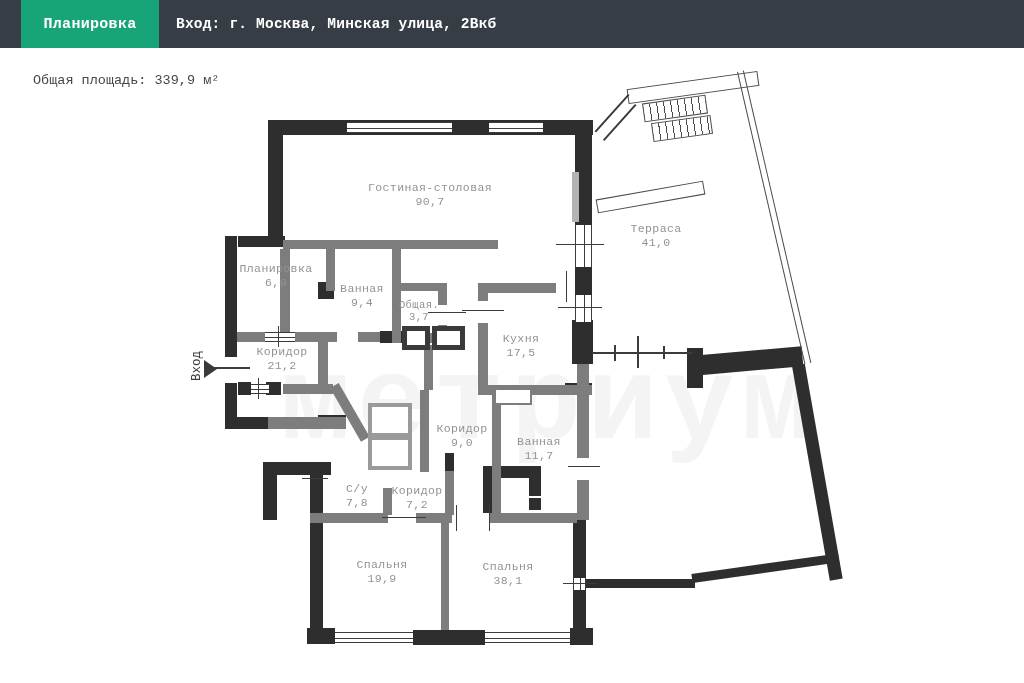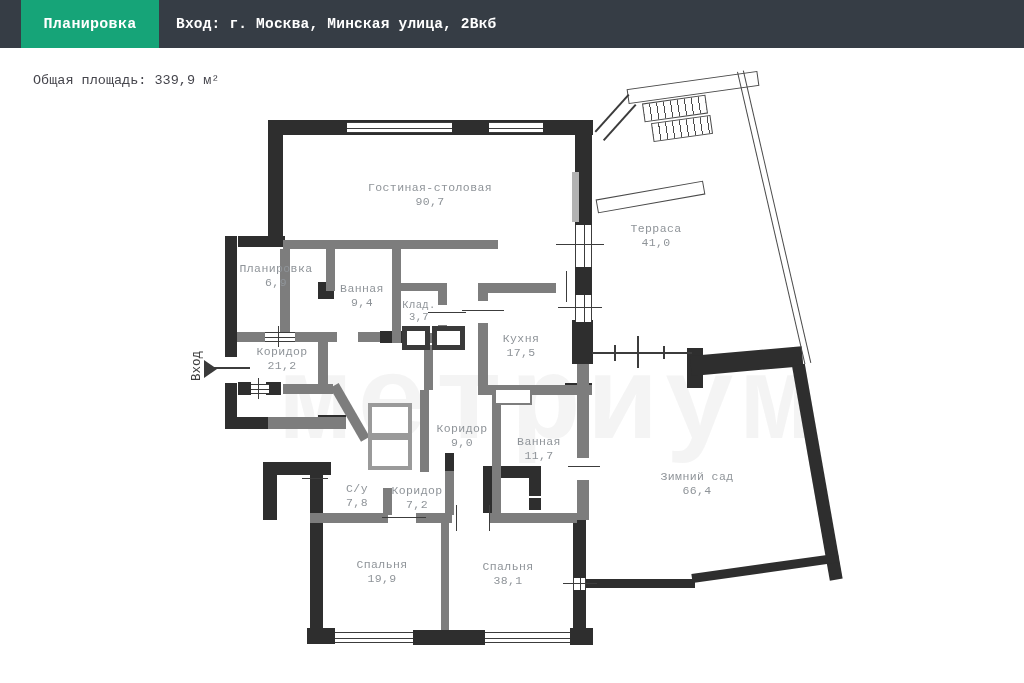--- a/index.html
+++ b/index.html
@@ -186,21 +186,21 @@
     </div>
     <div class="rlabel" style="left:216px;top:262px;width:120px">
       <div>Планировка</div>
       <div>6,9</div>
     </div>
     <div class="rlabel" style="left:312px;top:282px;width:100px">
       <div>Ванная</div>
       <div>9,4</div>
     </div>
     <div class="rlabel" style="left:379px;top:299px;width:80px;font-size:10.5px;line-height:12px">
-      <div>Клад.</div>
+      <div>Общая.</div>
       <div>3,7</div>
     </div>
     <div class="rlabel" style="left:232px;top:345px;width:100px">
       <div>Коридор</div>
       <div>21,2</div>
     </div>
     <div class="rlabel" style="left:471px;top:332px;width:100px">
       <div>Кухня</div>
       <div>17,5</div>
     </div>
@@ -217,24 +217,20 @@
       <div>11,7</div>
     </div>
     <div class="rlabel" style="left:317px;top:482px;width:80px">
       <div>С/у</div>
       <div>7,8</div>
     </div>
     <div class="rlabel" style="left:367px;top:484px;width:100px">
       <div>Коридор</div>
       <div>7,2</div>
     </div>
-    <div class="rlabel" style="left:637px;top:470px;width:120px">
-      <div>Зимний сад</div>
-      <div>66,4</div>
-    </div>
     <div class="rlabel" style="left:332px;top:558px;width:100px">
       <div>Спальня</div>
       <div>19,9</div>
     </div>
     <div class="rlabel" style="left:458px;top:560px;width:100px">
       <div>Спальня</div>
       <div>38,1</div>
     </div>
 
   </div>

